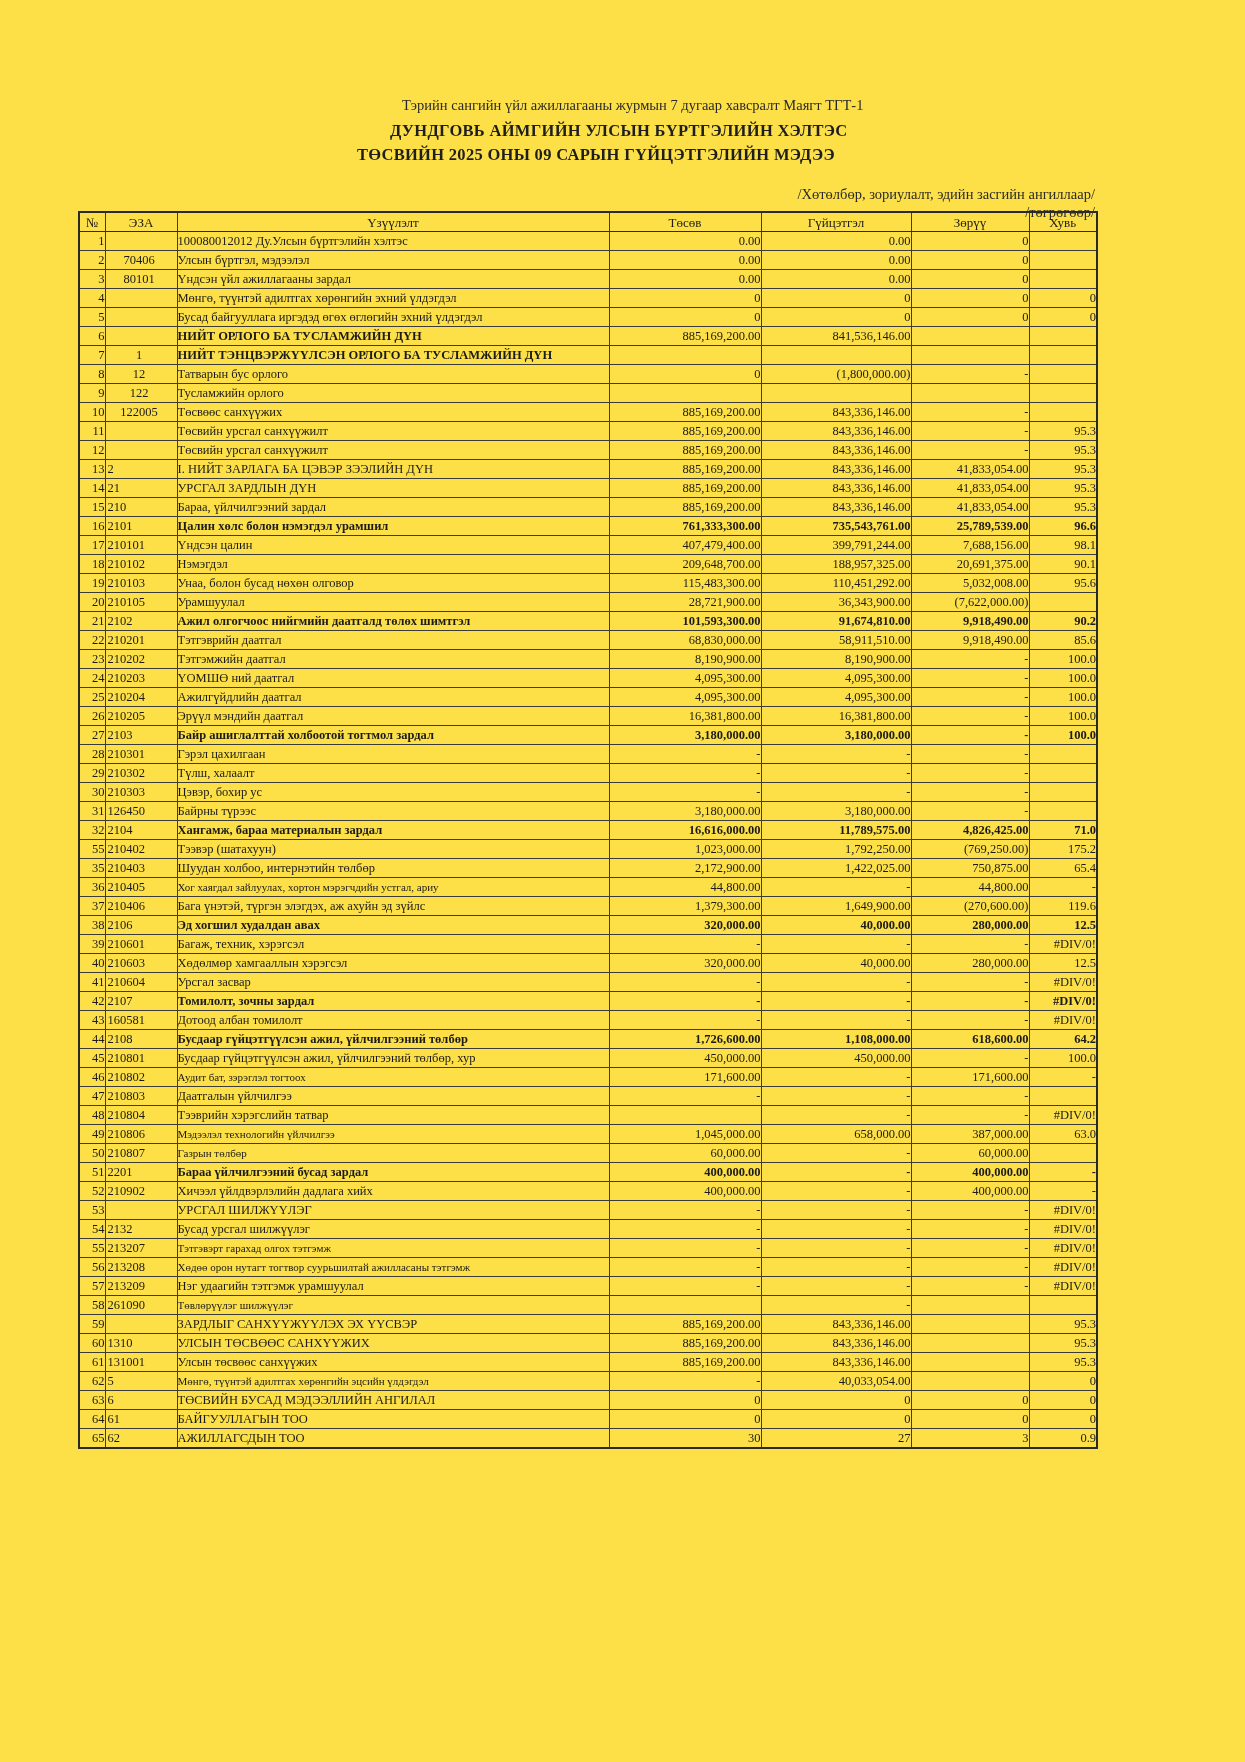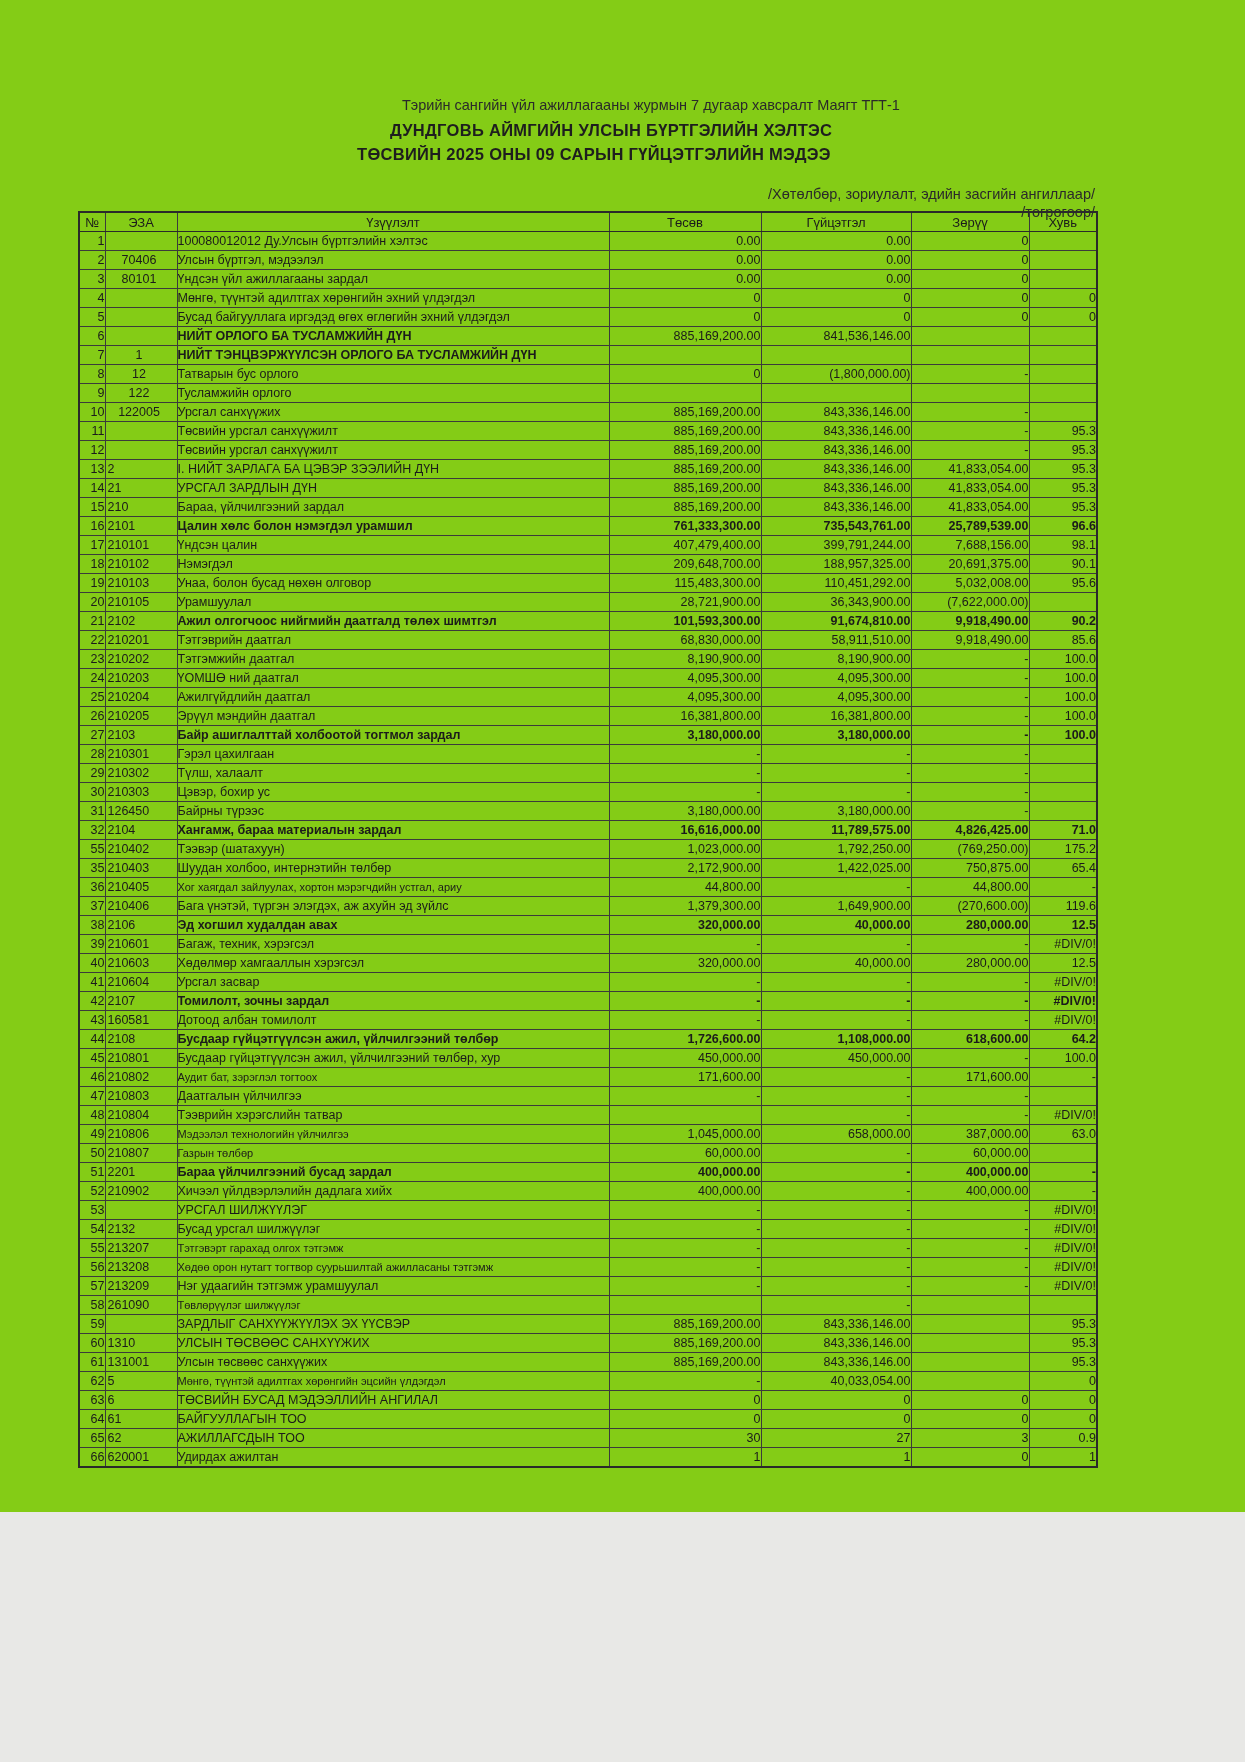--- a/index.html
+++ b/index.html
@@ -1,21 +1,21 @@
 <!DOCTYPE html>
 <html><head>
 <meta charset="utf-8">
 <style>
   html,body{margin:0;padding:0;background:#e8e8e6;}
   .page{
     position:relative;
-    width:1245px;height:1512px;
+    width:1245px;height:1762px;
     margin:0 auto;
-    background:#84cc16;
-    font-family:Liberation Sans, sans-serif;
+    background:#fde047;
+    font-family:Liberation Serif, serif;
     color:#1e1e1e;
     overflow:hidden;
   }
   .hdr-note{
     position:absolute;left:402px;top:97px;
     font-size:14.5px;color:#2a2a2a;white-space:nowrap;
   }
   .hdr-org{
     position:absolute;left:390px;top:121px;
     font-size:16.5px;font-weight:bold;letter-spacing:.3px;white-space:nowrap;
@@ -171,21 +171,21 @@
           <td class="c-eza eza-r">122</td>
           <td class="c-name ind0">Тусламжийн орлого</td>
           <td class="c-budget"></td>
           <td class="c-actual"></td>
           <td class="c-diff"></td>
           <td class="c-pct"></td>
         </tr>
         <tr>
           <td class="c-no">10</td>
           <td class="c-eza eza-r">122005</td>
-          <td class="c-name ind0">Урсгал санхүүжих</td>
+          <td class="c-name ind0">Төсвөөс санхүүжих</td>
           <td class="c-budget">885,169,200.00</td>
           <td class="c-actual">843,336,146.00</td>
           <td class="c-diff dash">-</td>
           <td class="c-pct"></td>
         </tr>
         <tr>
           <td class="c-no">11</td>
           <td class="c-eza eza-r"></td>
           <td class="c-name ind0">Төсвийн урсгал санхүүжилт</td>
           <td class="c-budget">885,169,200.00</td>
@@ -663,24 +663,15 @@
         </tr>
         <tr>
           <td class="c-no">65</td>
           <td class="c-eza eza-l">62</td>
           <td class="c-name ind1">АЖИЛЛАГСДЫН ТОО</td>
           <td class="c-budget">30</td>
           <td class="c-actual">27</td>
           <td class="c-diff">3</td>
           <td class="c-pct">0.9</td>
         </tr>
-        <tr>
-          <td class="c-no">66</td>
-          <td class="c-eza eza-l">620001</td>
-          <td class="c-name ind2">Удирдах ажилтан</td>
-          <td class="c-budget">1</td>
-          <td class="c-actual">1</td>
-          <td class="c-diff">0</td>
-          <td class="c-pct">1</td>
-        </tr>
       </tbody>
   </table>
 </div>
 
 </body></html>

